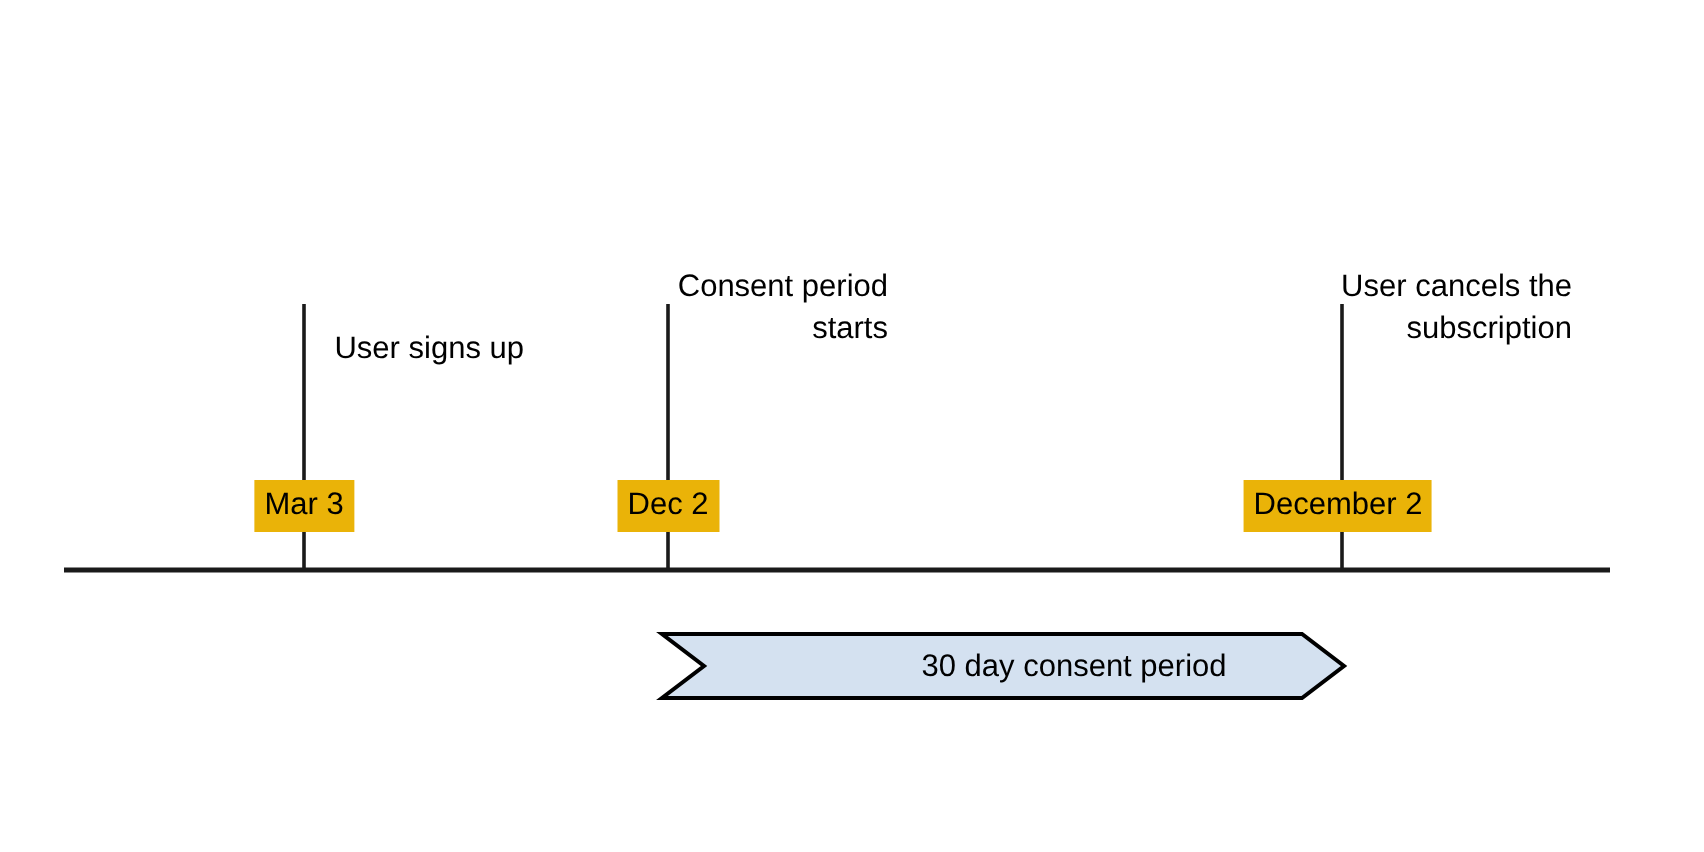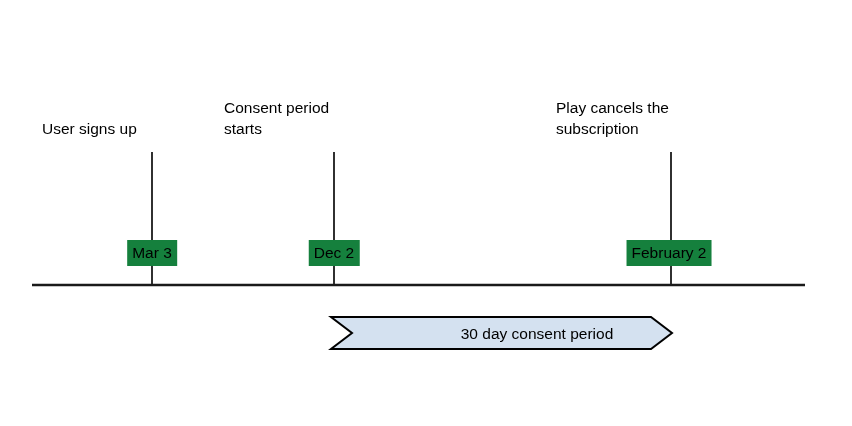--- a/index.html
+++ b/index.html
@@ -20,30 +20,31 @@
   }
   .timeline-svg {
     position: absolute;
     top: 0;
     left: 0;
     width: 852px;
     height: 426px;
   }
   .event-label {
     position: absolute;
-    text-align: left;
+    text-align: right;
     font-size: 15.5px;
     line-height: 21px;
     color: #000000;
     white-space: pre-line;
     transform: translateX(-50%);
+    margin-top: 36px;
   }
   .date-chip {
     position: absolute;
-    background: #15803d;
+    background: #eab308;
     color: #000000;
     font-size: 15.5px;
     line-height: 21px;
     padding: 2px 5px 3px 5px;
     white-space: nowrap;
     transform: translateX(-50%);
   }
   .banner-text {
     position: absolute;
     font-size: 15.5px;
@@ -65,29 +66,29 @@
 
     <line x1="152" y1="152" x2="152" y2="284" stroke="#1a1a1a" stroke-width="1.8"></line>
 
     <line x1="334" y1="152" x2="334" y2="284" stroke="#1a1a1a" stroke-width="1.8"></line>
 
     <line x1="671" y1="152" x2="671" y2="284" stroke="#1a1a1a" stroke-width="1.8"></line>
 
     <polygon points="331,317 651,317 672,333 651,349 331,349 352,333" fill="#d4e1f0" stroke="#000000" stroke-width="2" stroke-linejoin="miter"></polygon>
   </svg>
 
-  <div class="event-label" style="left:152px; top:118px; width:220px;">User signs up</div>
+  <div class="event-label" style="left:152px; top:128px; width:220px;">User signs up</div>
 
   <div class="event-label" style="left:334px; top:97px; width:220px;">Consent period
 starts</div>
 
-  <div class="event-label" style="left:671px; top:97px; width:230px;">Play cancels the
+  <div class="event-label" style="left:671px; top:97px; width:230px;">User cancels the
 subscription</div>
 
   <div class="date-chip" style="left:152px; top:240px;">Mar 3</div>
 
   <div class="date-chip" style="left:334px; top:240px;">Dec 2</div>
 
-  <div class="date-chip" style="left:669px; top:240px;">February 2</div>
+  <div class="date-chip" style="left:669px; top:240px;">December 2</div>
 
   <div class="banner-text" style="left:503px; top:334px;">30 day consent period</div>
 
 </div>
 
 </body></html>

